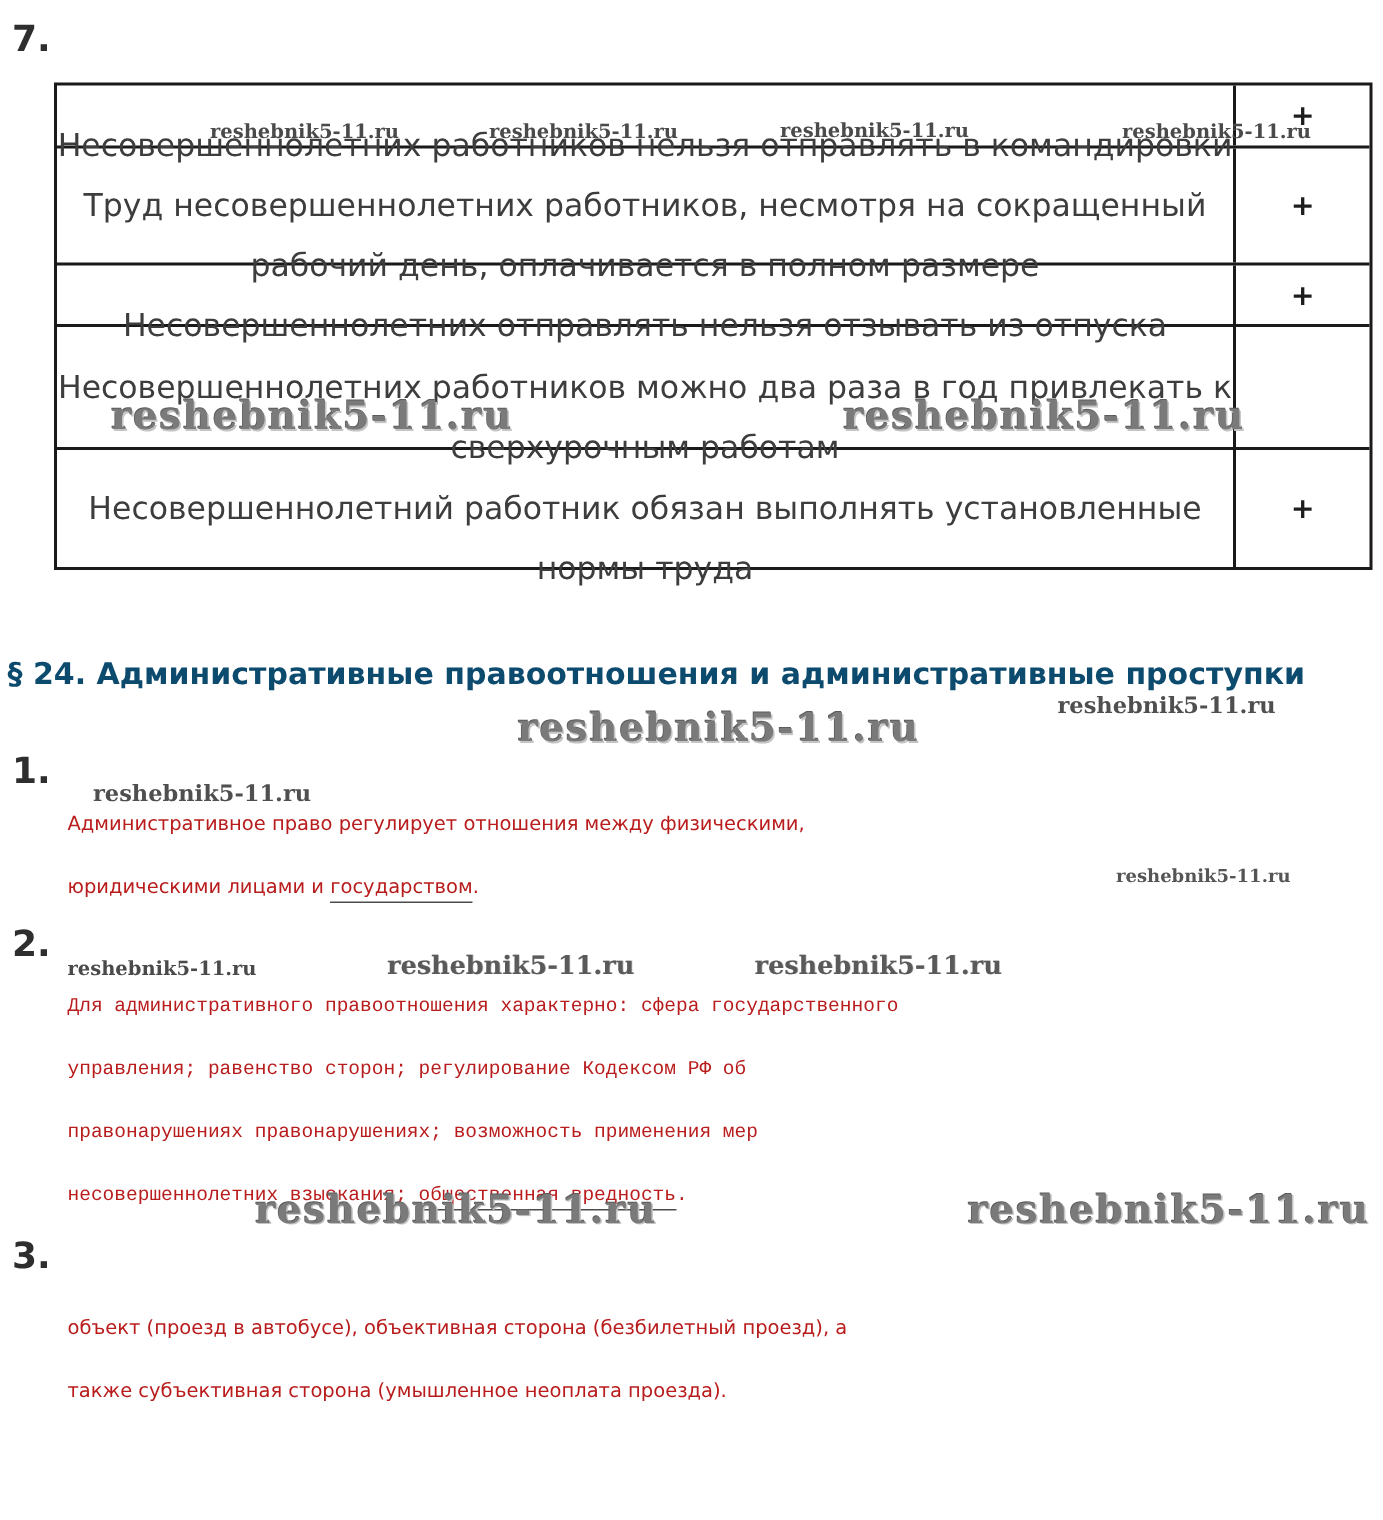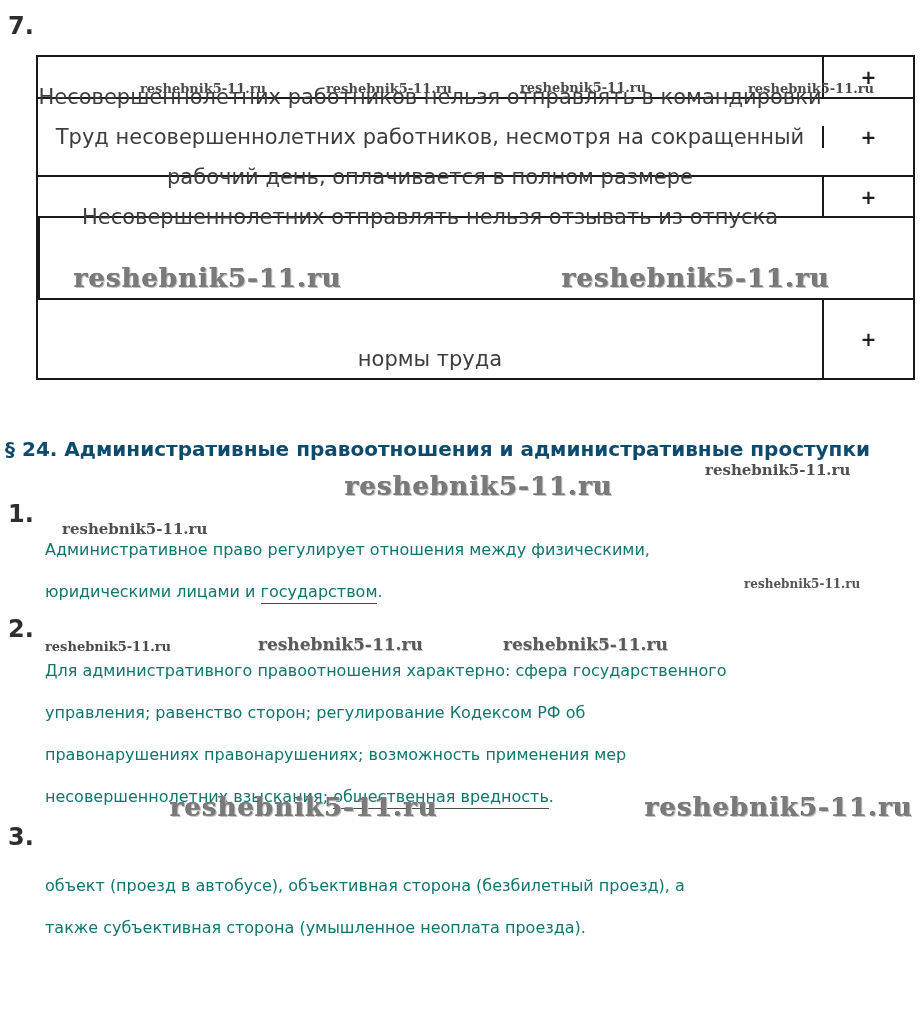--- a/index.html
+++ b/index.html
@@ -23,28 +23,28 @@
   .cell-main{
     width:784px;display:flex;flex-direction:column;justify-content:center;
     text-align:center;color:#3d3d3d;font-size:21px;margin-top:40px;
   }
   .cell-main .tline{line-height:40px;white-space:nowrap;}
   .cell-mark{
     flex:1;border-left:2px solid #1a1a1a;display:flex;
     align-items:center;justify-content:center;
     font-size:19px;font-weight:700;color:#1d1d1d;
   }
-  .rh1{height:40px;} .rh2{height:76px;align-items:center;} .rh3{height:39px;} .rh4{height:80px;} .rh5{height:78px;}
+  .rh1{height:40px;} .rh2{height:76px;} .rh3{height:39px;} .rh4{height:80px;} .rh5{height:78px;}
   
   .sec-heading{
     left:5px;top:437px;font-size:20px;font-weight:700;color:#0c4a6e;
     white-space:nowrap;
   }
   
-  .para{left:45px;color:#0f766e;font-size:16px;}
+  .para{left:45px;color:#b91c1c;font-size:13px;}
   .para .pline{line-height:42px;height:42px;white-space:nowrap;}
   .uterm{
     text-decoration:none;border-bottom:1.5px solid #4c4c4c;padding-bottom:2px;
   }
   
   .wm{
     position:absolute;font-family:"DejaVu Serif", serif;font-weight:700;
     white-space:nowrap;z-index:5;
   }
   .wm-sm{font-size:13px;color:#4a4a4a;}
@@ -75,42 +75,47 @@
     </div>
     <div class="cell-mark">+</div>
   </div>
   <div class="tbl-row rh3">
     <div class="cell-main">
       <div class="tline">Несовершеннолетних отправлять нельзя отзывать из отпуска</div>
     </div>
     <div class="cell-mark">+</div>
   </div>
   <div class="tbl-row rh4">
+    <div class="cell-main">
+      <div class="tline">Несовершеннолетних работников можно два раза в год привлекать к</div>
+      <div class="tline">сверхурочным работам</div>
+    </div>
     <div class="cell-mark"></div>
   </div>
   <div class="tbl-row rh5">
     <div class="cell-main">
+      <div class="tline">Несовершеннолетний работник обязан выполнять установленные</div>
       <div class="tline">нормы труда</div>
     </div>
     <div class="cell-mark">+</div>
   </div>
 </div>
 
 <div class="abs sec-heading">§ 24. Административные правоотношения и административные проступки</div>
 
 <div class="abs task-num" style="left:8px;top:500px;">1.</div>
 <div class="abs para" style="top:529px;">
   <div class="pline">Административное право регулирует отношения между физическими,</div>
   <div class="pline">
     <span>юридическими лицами и </span><span class="uterm">государством</span><span>.</span>
   </div>
 </div>
 
 <div class="abs task-num" style="left:8px;top:615px;">2.</div>
-<div class="abs para" style="top:650px;">
+<div class="abs para" style="top:650px;font-family:Liberation Mono, monospace;">
   <div class="pline">Для административного правоотношения характерно: сфера государственного</div>
   <div class="pline">управления; равенство сторон; регулирование Кодексом РФ об</div>
   <div class="pline">правонарушениях правонарушениях; возможность применения мер</div>
   <div class="pline">
     <span>несовершеннолетних взыскания; </span><span class="uterm">общественная вредность</span><span>.</span>
   </div>
 </div>
 
 <div class="abs task-num" style="left:8px;top:823px;">3.</div>
 <div class="abs para" style="top:865px;">

